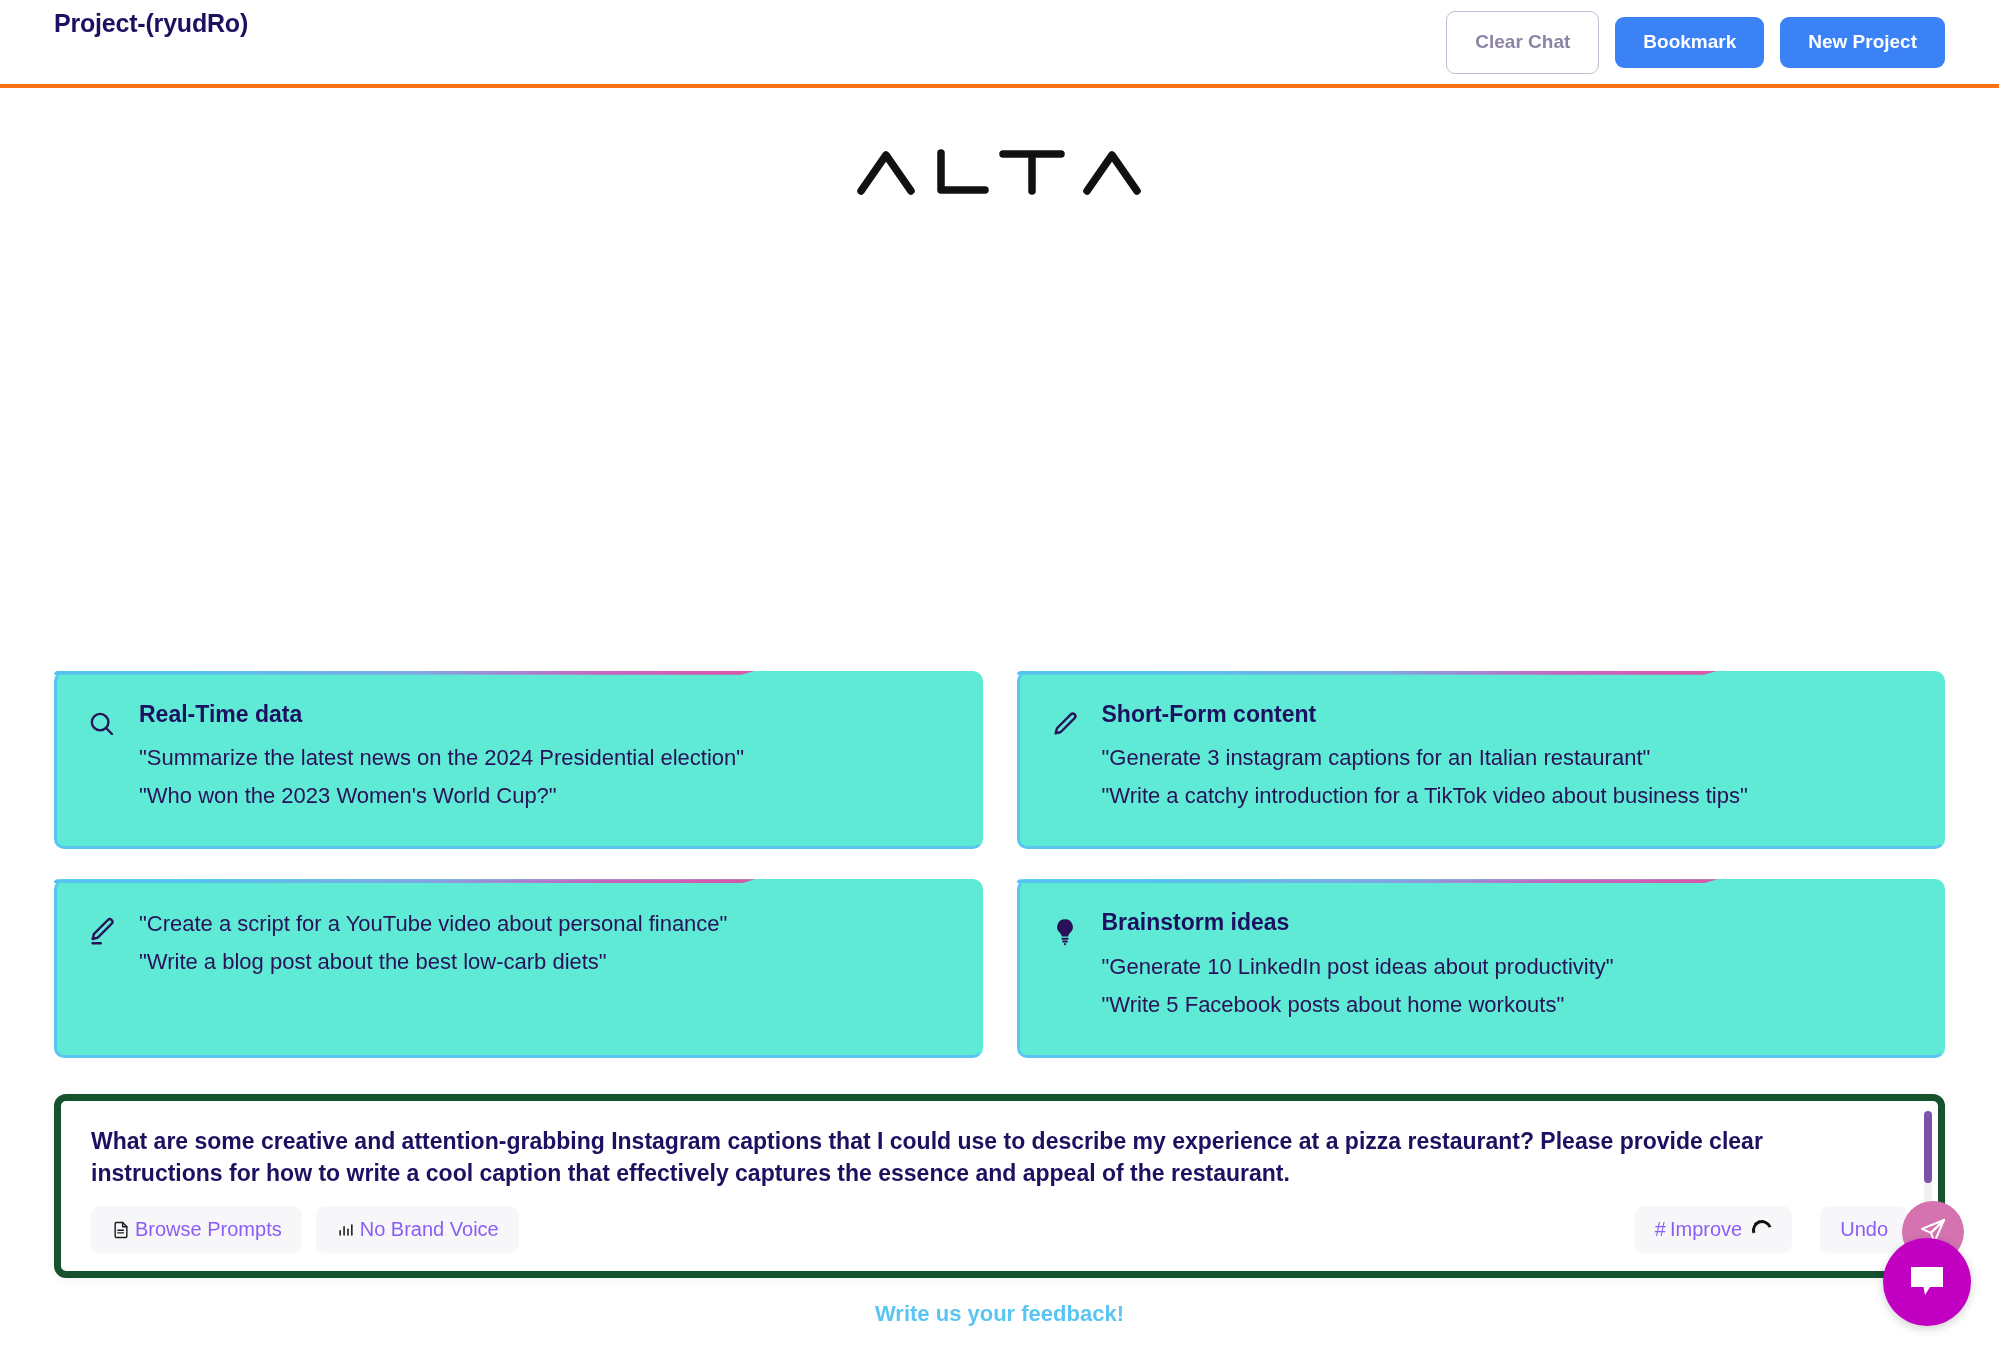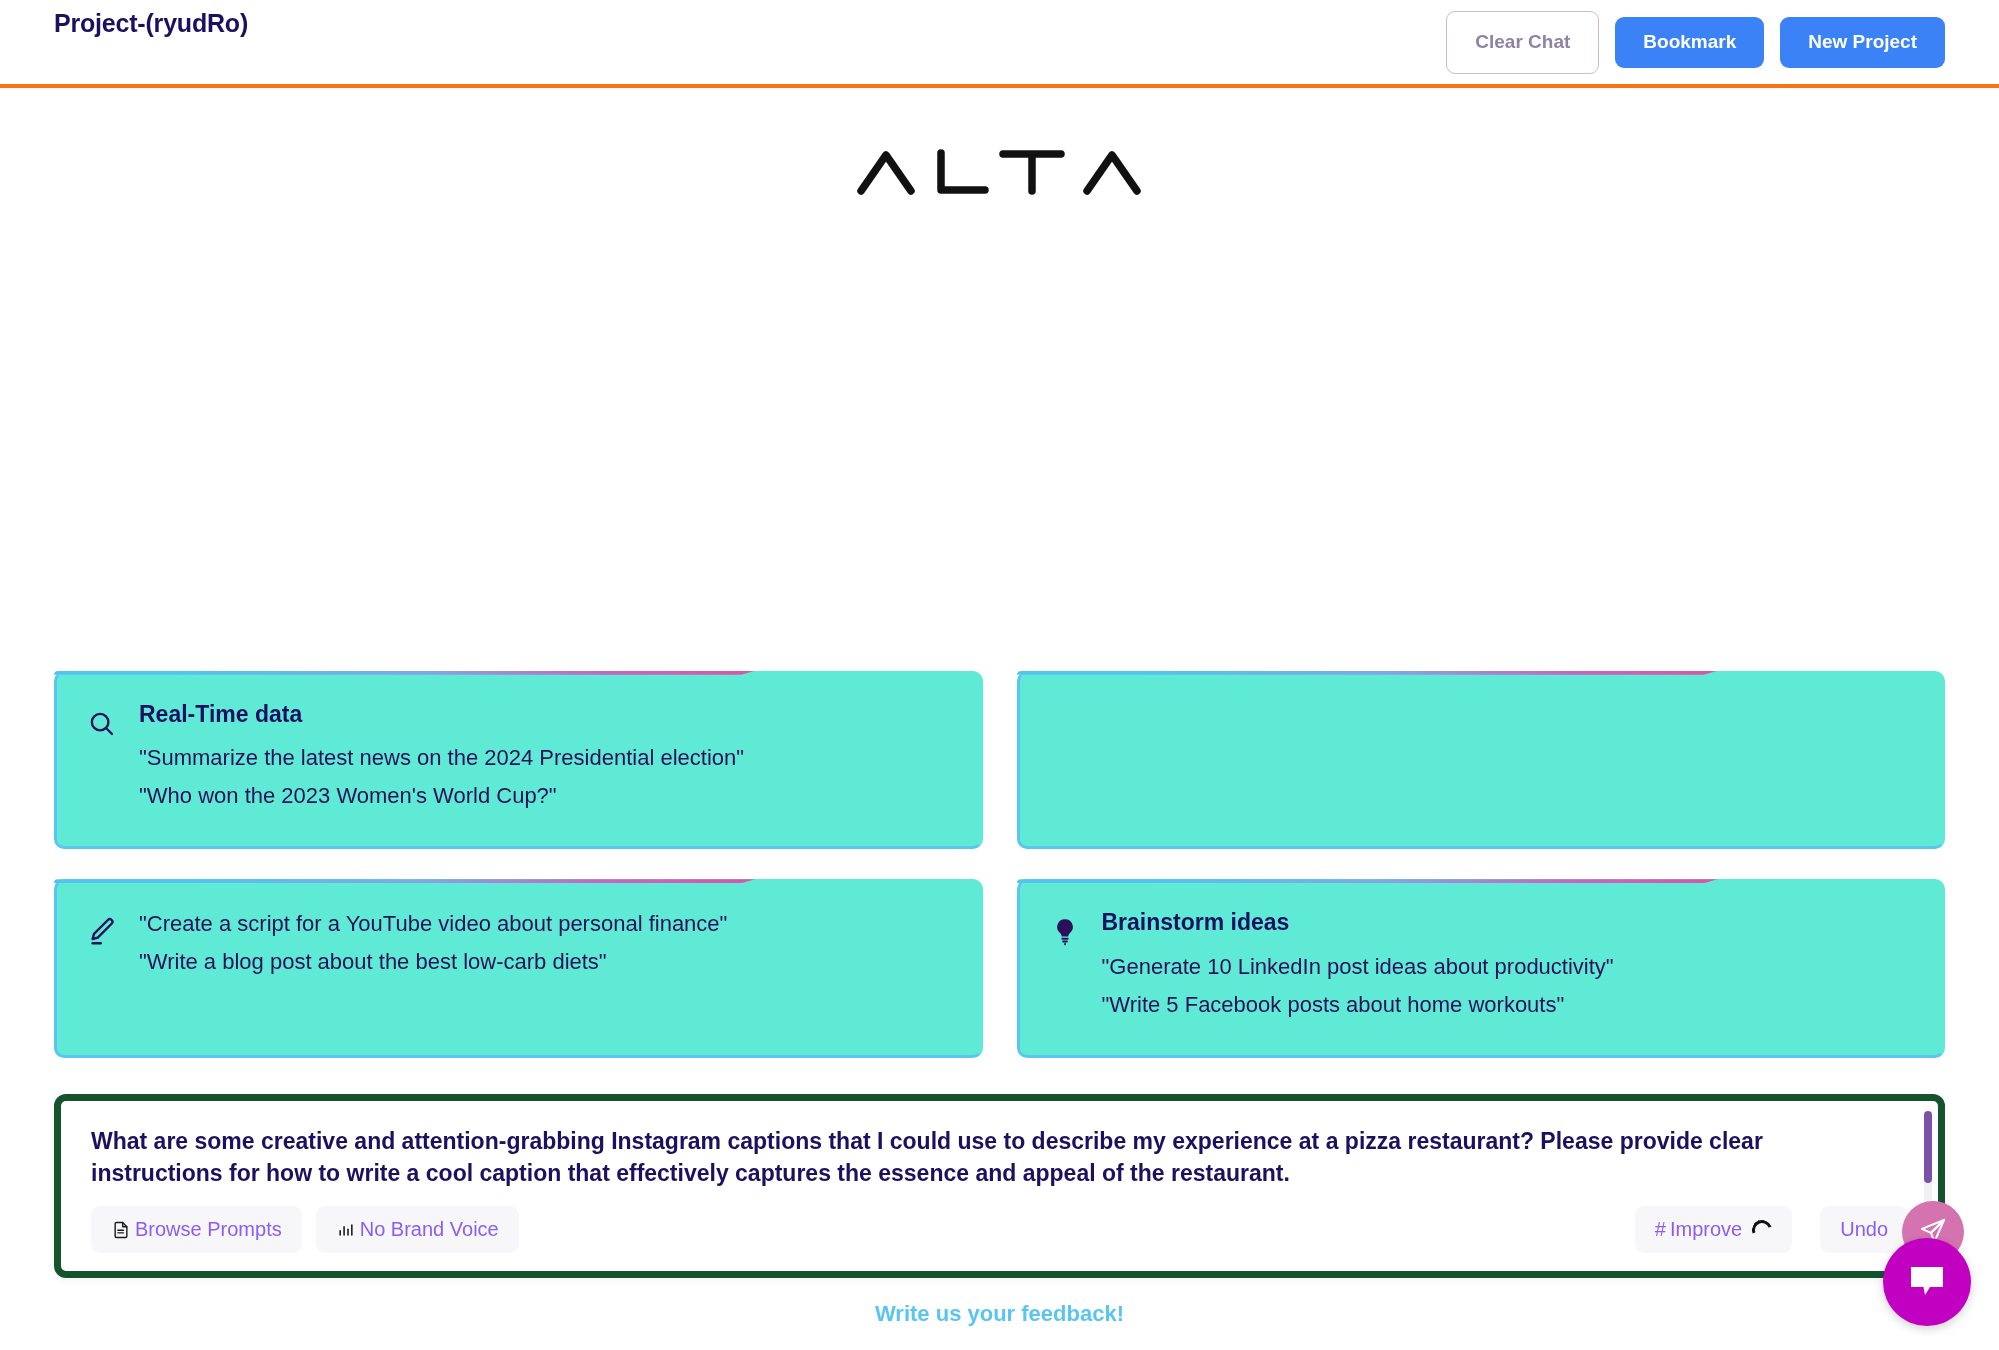--- a/index.html
+++ b/index.html
@@ -325,20 +325,32 @@
           <div class="card-body">
             <div class="card-title">Real-Time data</div>
             <div class="card-example">"Summarize the latest news on the 2024 Presidential election"</div>
             <div class="card-example">"Who won the 2023 Women's World Cup?"</div>
           </div>
         </div>
       </div>
 
       <div class="card">
         <div class="card-topbar"></div>
+        <div class="card-head">
+          <span class="card-icon">
+            <svg viewBox="0 0 24 24" fill="none" stroke="currentColor" stroke-width="1.9" stroke-linecap="round" stroke-linejoin="round">
+              <path d="M4.5 19.5 L5.6 15.4 L16.7 4.3 a2.1 2.1 0 0 1 3 3 L8.6 18.4 Z"></path>
+            </svg>
+          </span>
+          <div class="card-body">
+            <div class="card-title">Short-Form content</div>
+            <div class="card-example">"Generate 3 instagram captions for an Italian restaurant"</div>
+            <div class="card-example">"Write a catchy introduction for a TikTok video about business tips"</div>
+          </div>
+        </div>
       </div>
 
       <div class="card">
         <div class="card-topbar"></div>
         <div class="card-head">
           <span class="card-icon">
             <svg viewBox="0 0 24 24" fill="none" stroke="currentColor" stroke-width="1.9" stroke-linecap="round" stroke-linejoin="round">
               <path d="M4.5 17.6 L5.6 13.5 L16.7 2.4 a2.1 2.1 0 0 1 3 3 L8.6 16.5 Z"></path>
               <line x1="4.5" y1="21" x2="11" y2="21"></line>
             </svg>

